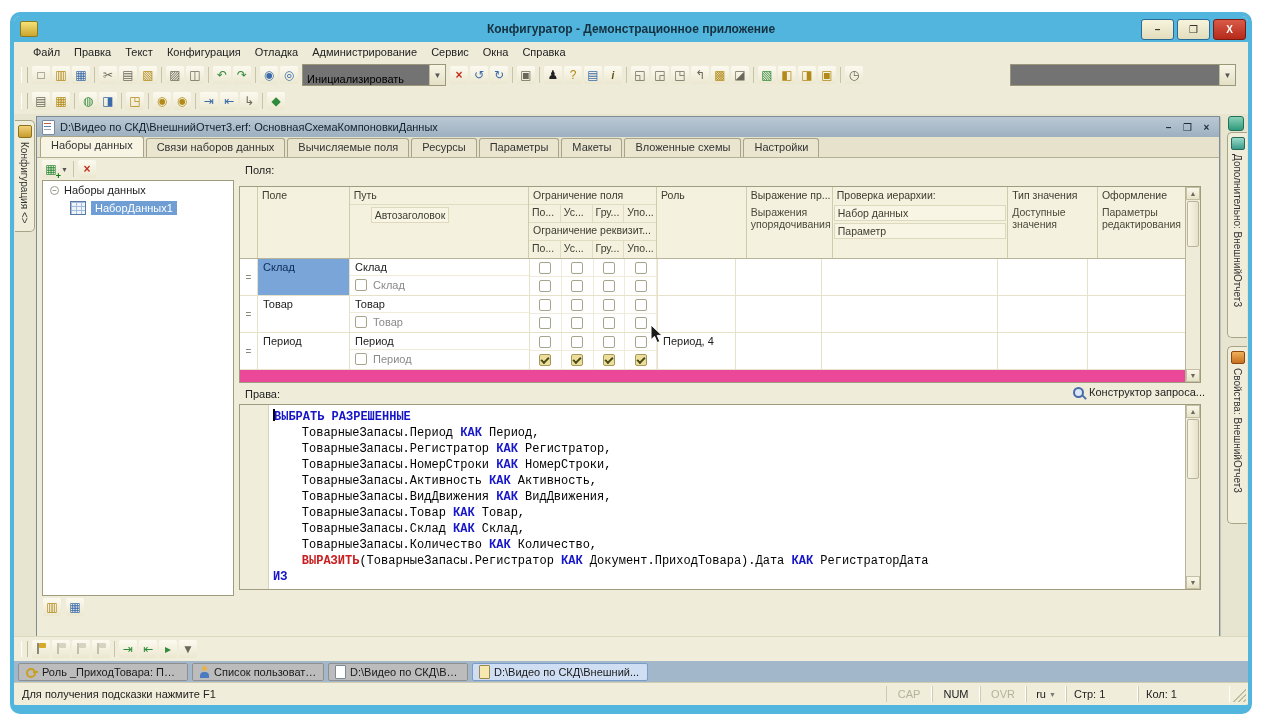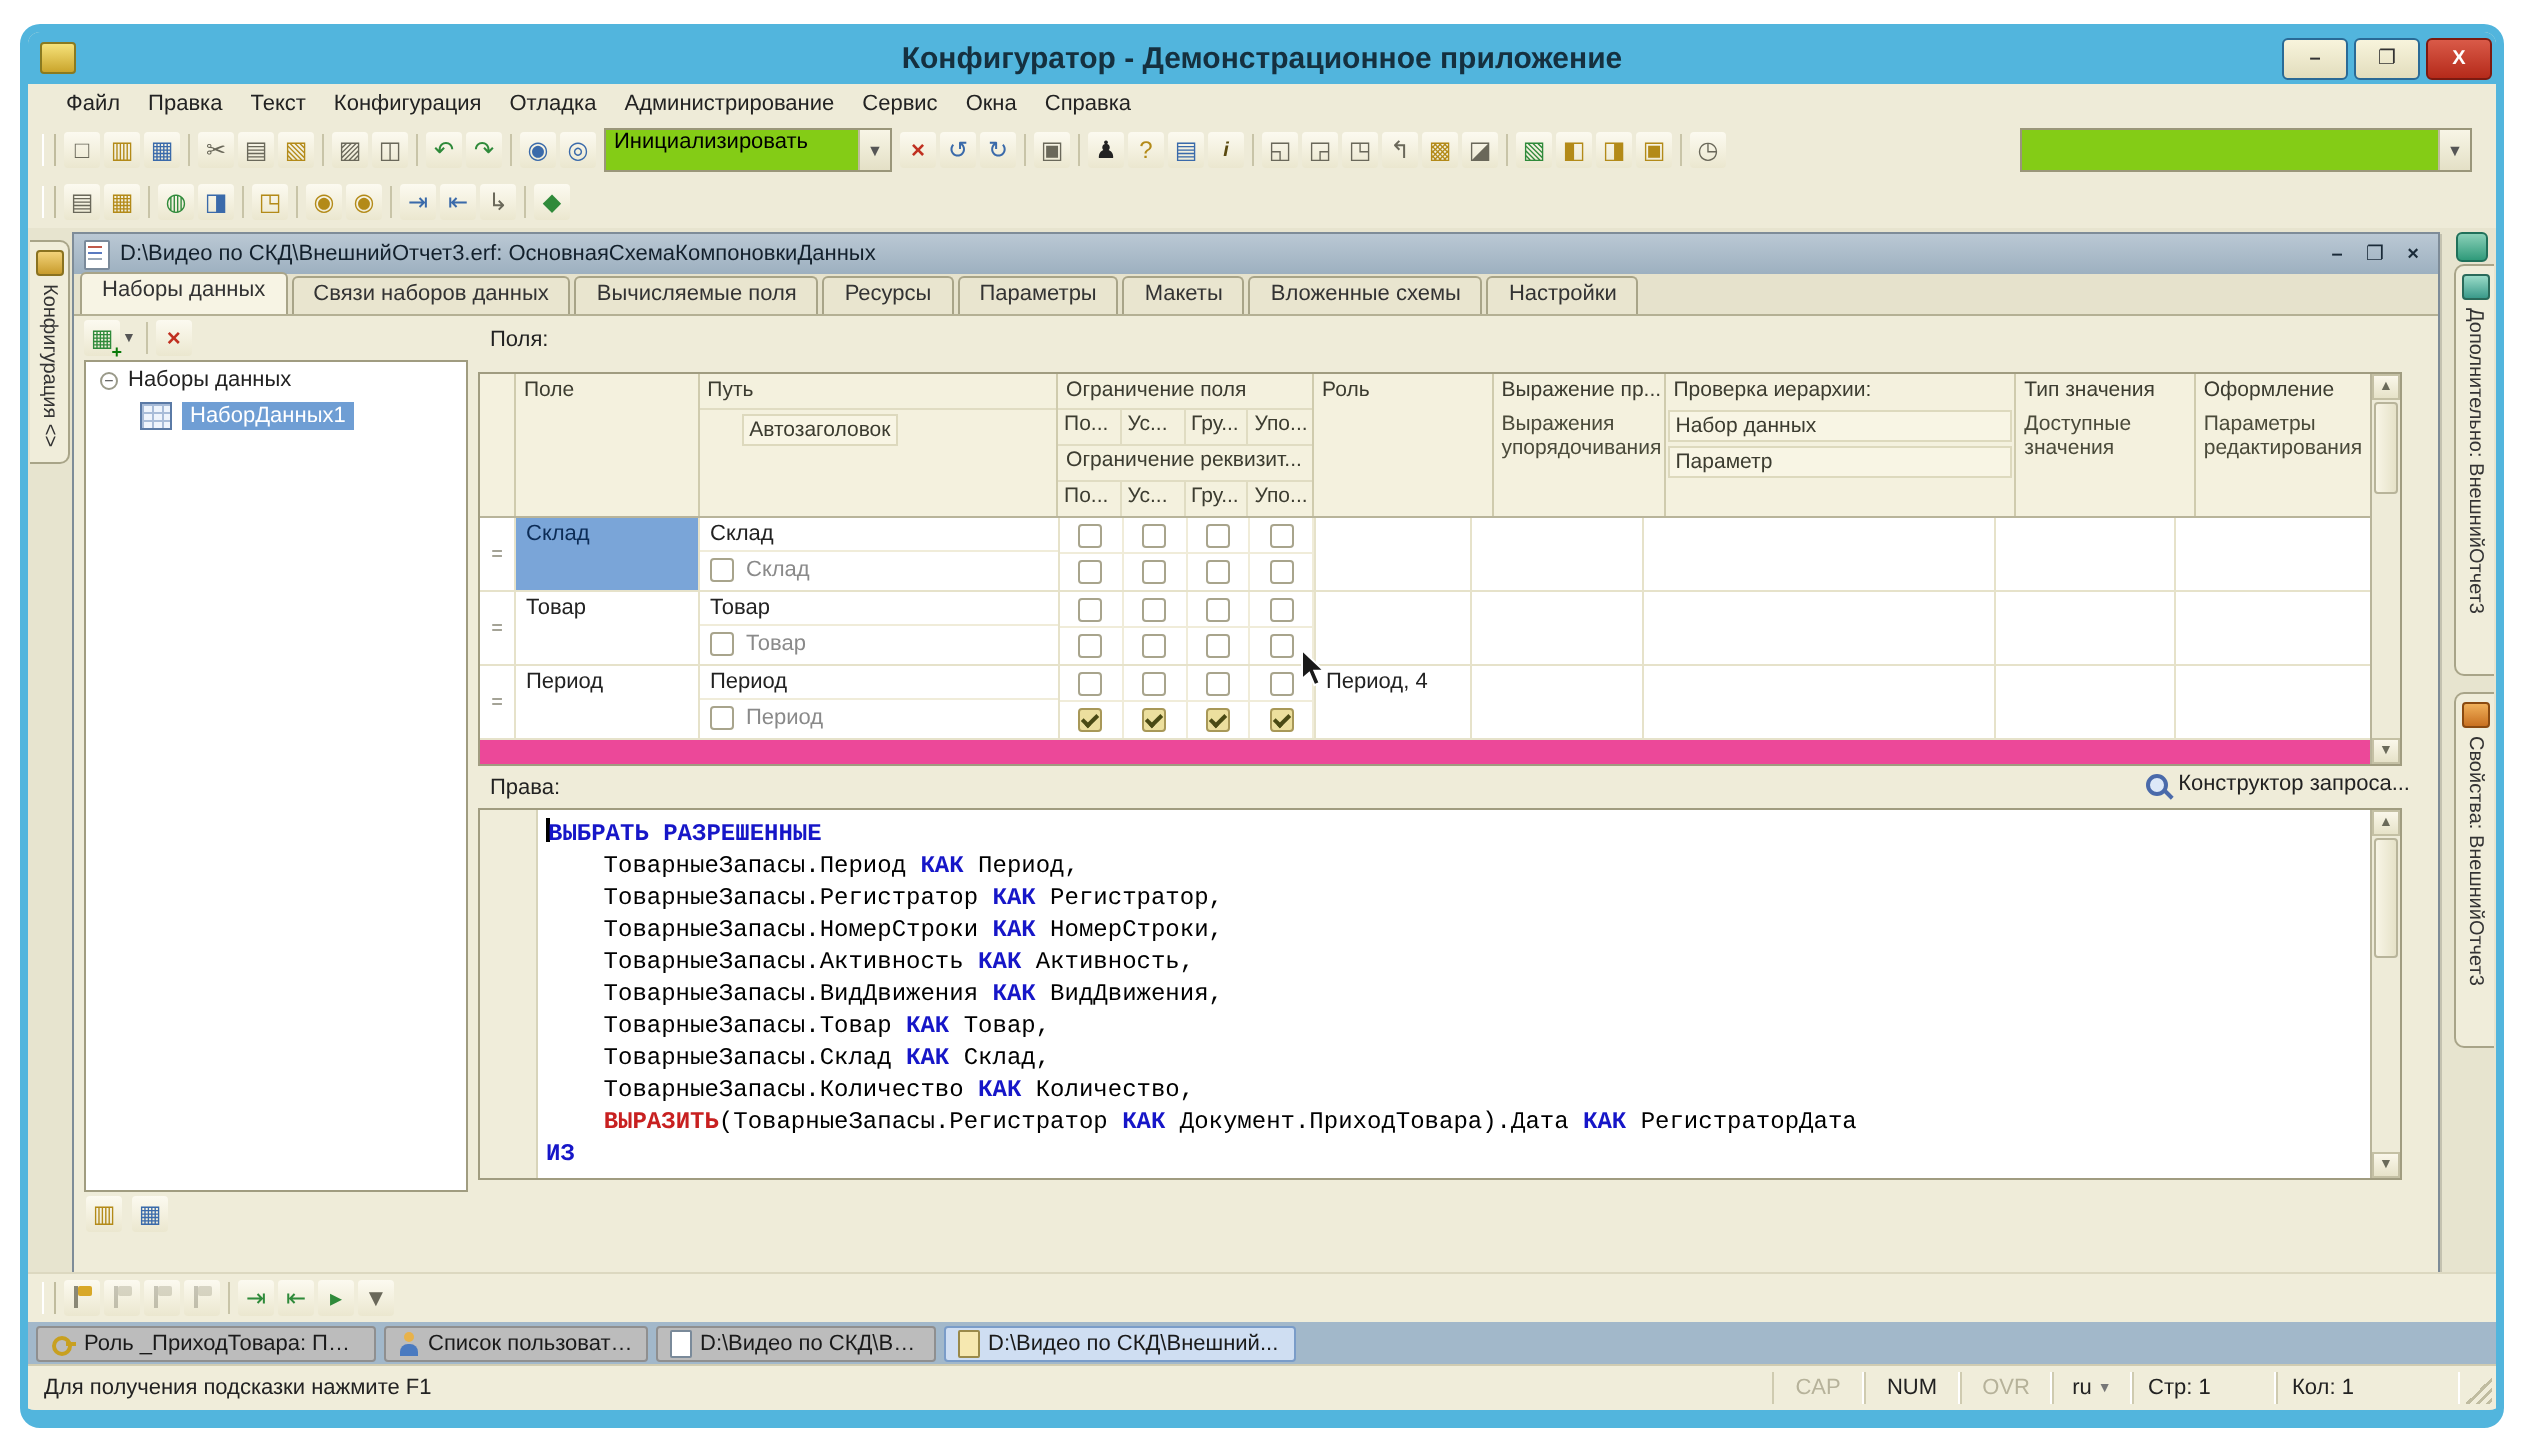--- a/index.html
+++ b/index.html
@@ -2,38 +2,38 @@
 <html><head>
 <meta charset="utf-8">
 <style>
   html,body{margin:0;padding:0;}
   body{width:1262px;height:724px;background:#fff;font-family:"Liberation Sans","DejaVu Sans",sans-serif;font-size:11px;color:#222;overflow:hidden;position:relative;}
   .frame{position:absolute;inset:0;background:#fff;border-radius:18px;}
   .app{position:absolute;left:10px;top:12px;right:10px;bottom:10px;background:#eeebd8;border:4px solid #52b5dd;border-bottom-width:9px;border-radius:10px;overflow:hidden;}
   
   .titlebar{height:26px;background:#52b5dd;display:flex;align-items:center;position:relative;}
   .app-icon{margin-left:6px;width:16px;height:14px;background:linear-gradient(#f6e27a,#caa52c);border:1px solid #8a7a20;border-radius:2px;z-index:2;}
-  .title{position:absolute;left:0;right:0;text-align:center;font-size:15px;font-weight:bold;color:#15303f;}
+  .title{position:absolute;left:0;right:0;text-align:center;font-size:12px;font-weight:bold;color:#15303f;}
   .win-btns{margin-left:auto;display:flex;gap:3px;margin-right:2px;z-index:2;}
   .wbtn{width:31px;height:19px;background:linear-gradient(#f8f4dc,#e2ddbd);border:1px solid #2a6a96;border-radius:3px;display:flex;align-items:center;justify-content:center;font-size:10px;color:#333;font-weight:bold;}
   .wbtn.close{background:linear-gradient(#d95a48,#b52a1a);color:#fff;border-color:#7c1a10;}
   
   .menubar{height:20px;display:flex;align-items:center;padding-left:12px;}
   .menu-item{padding:2px 7px;}
   .toolbar{display:flex;align-items:center;padding:0 4px;}
   .t1{height:26px;}
   .t2{height:26px;border-bottom:1px solid #d8d4ba;}
   .tb-grip{width:5px;height:16px;border-left:1px solid #fff;border-right:1px solid #c0bc9e;margin:0 3px;}
   .tb-sep{width:1px;height:16px;background:#c8c4a8;margin:0 3px;}
   .tb-icon{width:18px;height:18px;display:flex;align-items:center;justify-content:center;font-size:12px;border-radius:2px;background:linear-gradient(#fcfaf0,#ebe7cf);margin:0 1px;flex:none;}
   .ic-gold{color:#b38a18;}.ic-blue{color:#3a6aaa;}.ic-green{color:#2f8a3a;}.ic-grey{color:#6a685a;}.ic-red{color:#c03020;font-weight:bold;}.ic-dark{color:#222;}
   .ic-dis{opacity:.45;}
   .ic-info{font-style:italic;font-weight:bold;font-size:10px;color:#5a4a10;}
   .ic-info::before{content:"";position:absolute;}
-  .combo{display:flex;align-items:flex-start;height:20px;background:#84cc16;border:1px solid #9a967a;margin:0 3px;}
+  .combo{display:flex;align-items:flex-end;height:20px;background:#737373;border:1px solid #9a967a;margin:0 3px;}
   .combo input{border:0;outline:0;font-family:"Liberation Sans",sans-serif;font-size:11px;padding:0 4px;background:transparent;}
   .combo-btn{width:15px;height:100%;display:flex;align-items:center;justify-content:center;background:linear-gradient(#f8f5e6,#e4e0c6);border-left:1px solid #c0bc9e;font-size:8px;color:#555;}
   
   .flag-ic{position:relative;width:14px;height:14px;}
   .flag-ic::before{content:"";position:absolute;left:3px;top:1px;width:2px;height:11px;background:#8a8876;}
   .flag-ic::after{content:"";position:absolute;left:5px;top:1px;width:7px;height:5px;background:#b0ad96;border-radius:1px;}
   .flag-gold.flag-ic::after{background:#d8a828;}
   
   .workspace{position:absolute;top:98px;left:0;right:0;bottom:68px;background:#e7e4cf;}
   .left-dock{position:absolute;left:0;top:0;bottom:0;width:22px;}

